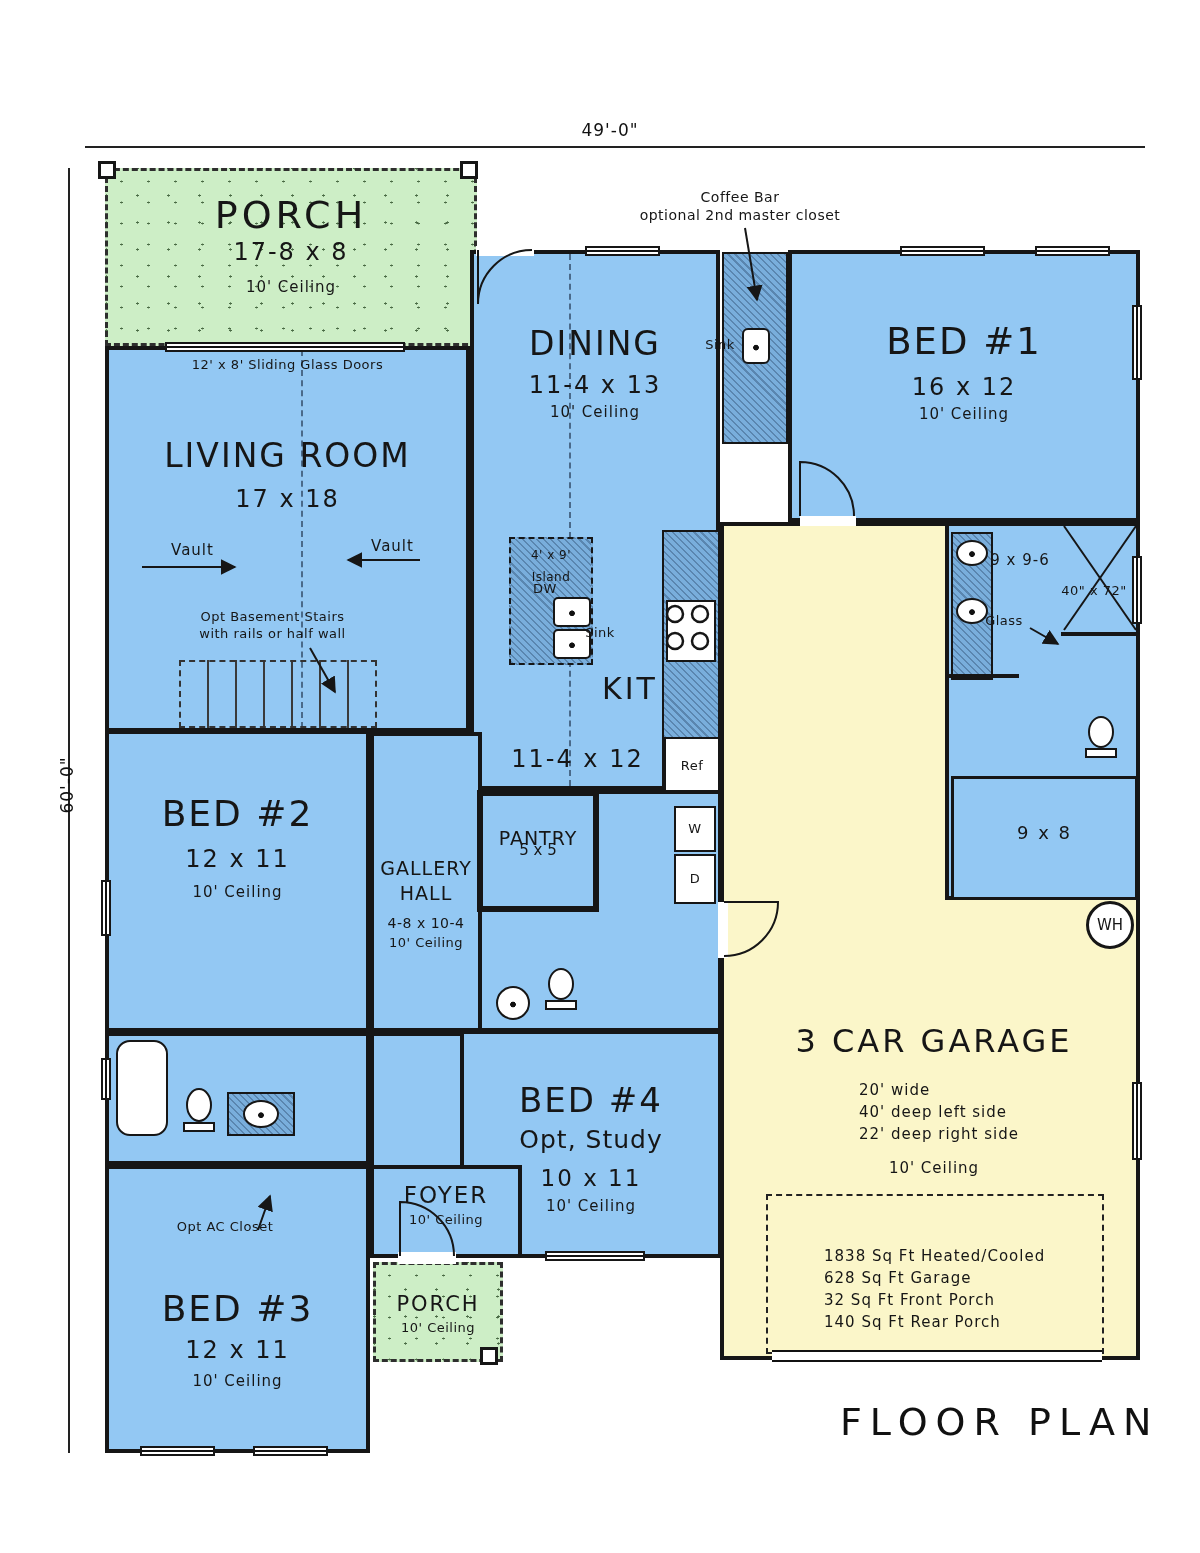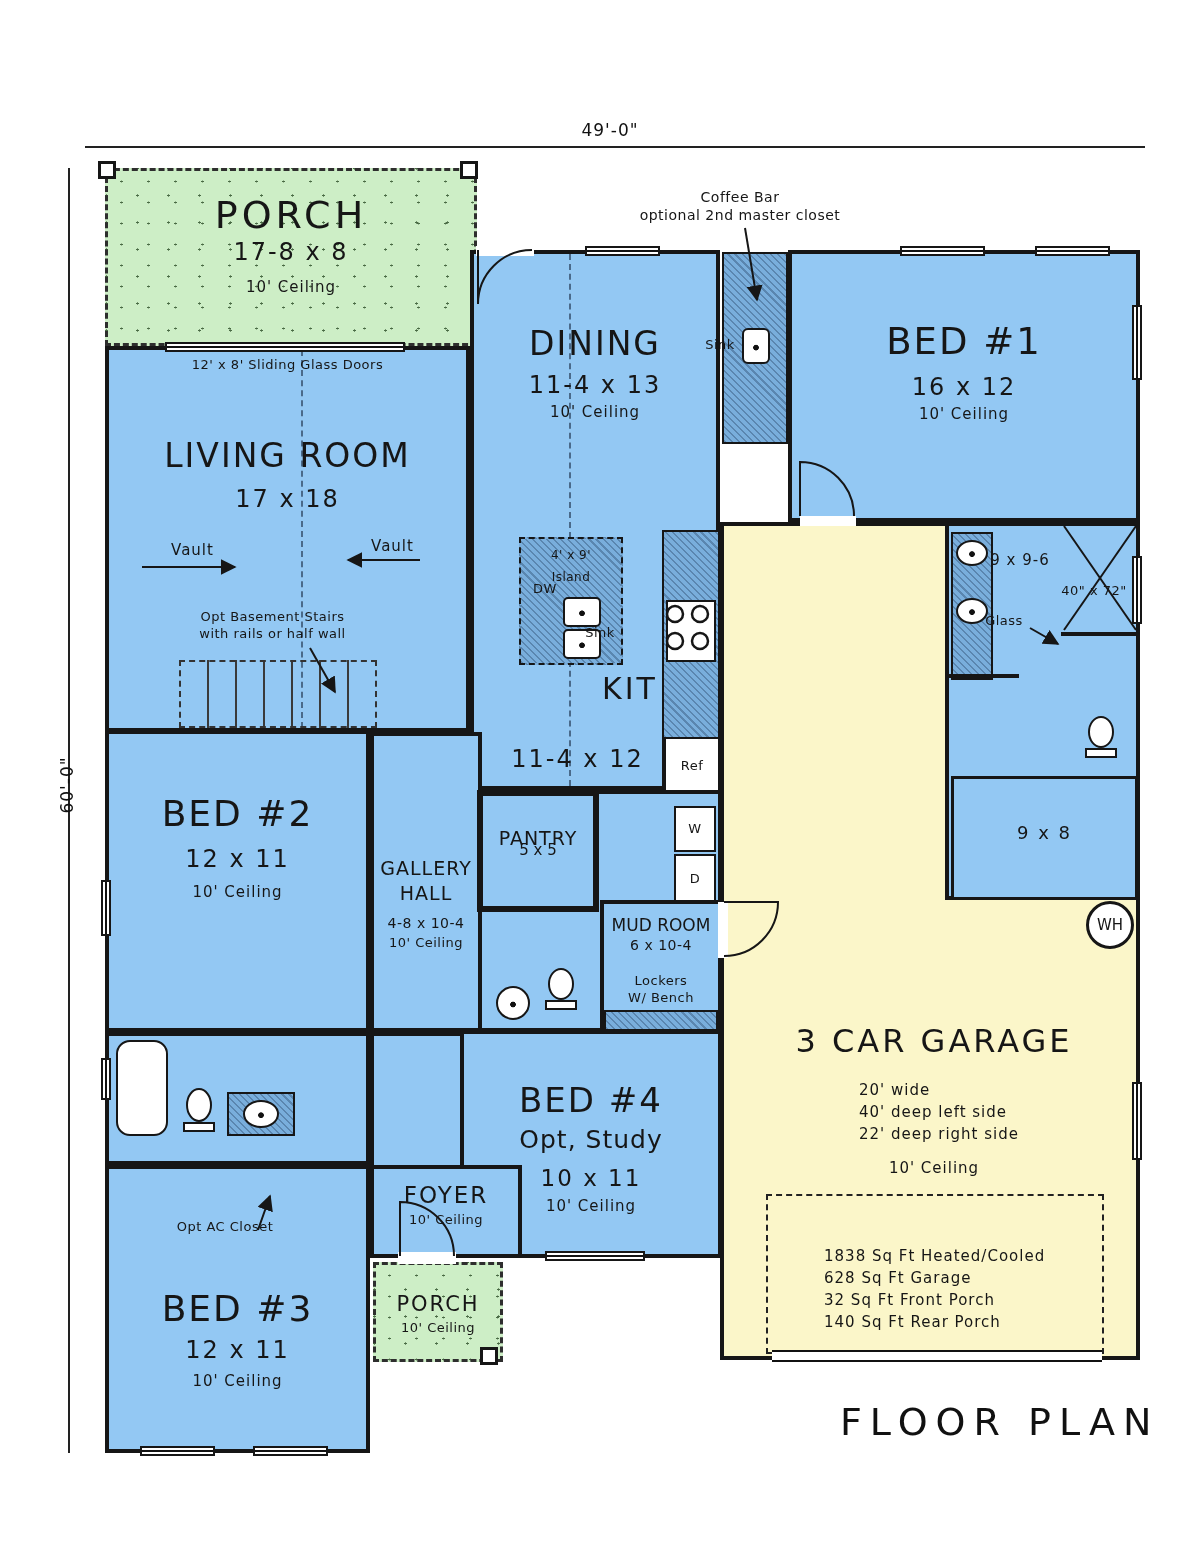--- a/index.html
+++ b/index.html
@@ -75,21 +75,21 @@
     <div class="lbl small" style="left:-30px;top:277px;">with rails or half wall</div>
     <div class="stairs" style="left:70px;top:310px;width:198px;height:68px;"></div>
   </div>
 
   <div class="room blue" style="left:470px;top:250px;width:250px;height:540px;">
     <div class="dashv" style="left:95px;top:0;height:532px;"></div>
     <div class="lbl name" style="top:72px;">DINING</div>
     <div class="lbl size" style="top:118px;">11-4 x 13</div>
     <div class="lbl ceil" style="top:150px;">10' Ceiling</div>
 
-    <div class="hatch" style="left:45px;top:283px;width:104px;height:128px;border-style:dashed;">
+    <div class="hatch" style="left:35px;top:283px;width:84px;height:128px;border-style:dashed;">
       <div class="lbl small" style="top:10px;font-size:12px;">4' x 9'</div>
       <div class="lbl small" style="top:32px;font-size:12px;">Island</div>
       <div class="fix sinkdot" style="left:42px;top:58px;width:38px;height:30px;border-radius:5px;"></div>
       <div class="fix sinkdot" style="left:42px;top:90px;width:38px;height:30px;border-radius:5px;"></div>
     </div>
     <div class="lbl small" style="left:-100px;top:328px;">DW</div>
     <div class="lbl small" style="left:10px;top:372px;">Sink</div>
     <div class="lbl" style="left:70px;top:418px;font-size:30px;letter-spacing:3px;">KIT</div>
     <div class="lbl size" style="left:-35px;top:492px;">11-4 x 12</div>
 
@@ -168,27 +168,20 @@
     <div class="lbl" style="top:147px;font-size:19px;letter-spacing:1px;">HALL</div>
     <div class="lbl small" style="top:180px;font-size:14px;">4-8 x 10-4</div>
     <div class="lbl small" style="top:200px;">10' Ceiling</div>
   </div>
 
   <div class="room blue" style="left:477px;top:790px;width:122px;height:122px;border-width:6px;">
     <div class="lbl" style="top:32px;font-size:19px;letter-spacing:1px;">PANTRY</div>
     <div class="lbl" style="top:46px;font-size:15px;">5 x 5</div>
   </div>
 
-  <div class="room blue" style="left:600px;top:900px;width:122px;height:135px;">
-    <div class="lbl" style="top:12px;font-size:17px;">MUD ROOM</div>
-    <div class="lbl small" style="top:34px;font-size:14px;">6 x 10-4</div>
-    <div class="lbl small" style="top:70px;">Lockers</div>
-    <div class="lbl small" style="top:87px;">W/ Bench</div>
-    <div class="hatch" style="left:0;top:106px;width:114px;height:21px;"></div>
-  </div>
 
   <div class="room blue" style="left:105px;top:1032px;width:265px;height:133px;">
     <div class="fix" style="left:7px;top:4px;width:52px;height:96px;border-radius:14px;"></div>
     <div class="fix" style="left:74px;top:86px;width:32px;height:10px;"></div>
     <div class="fix circle" style="left:77px;top:52px;width:26px;height:34px;"></div>
     <div class="hatch" style="left:118px;top:56px;width:68px;height:44px;"></div>
     <div class="fix sinkdot circle" style="left:134px;top:64px;width:36px;height:28px;"></div>
   </div>
 
   <div class="room blue" style="left:370px;top:1032px;width:112px;height:140px;"></div>

